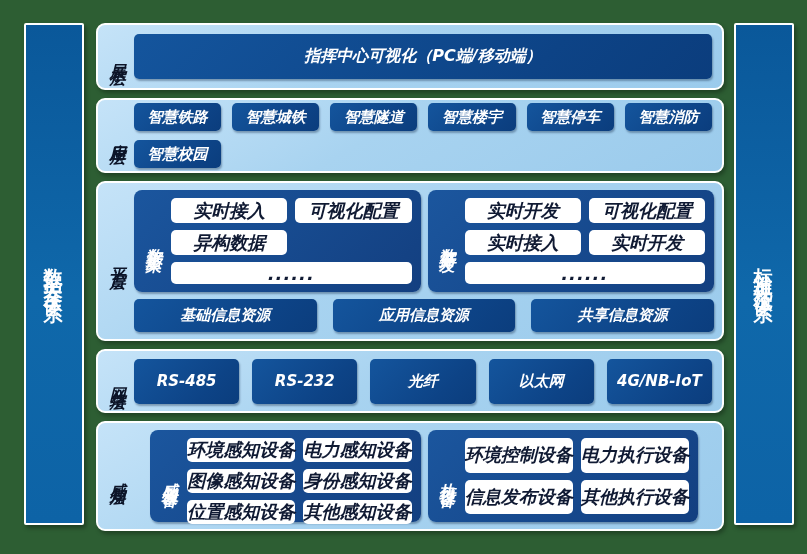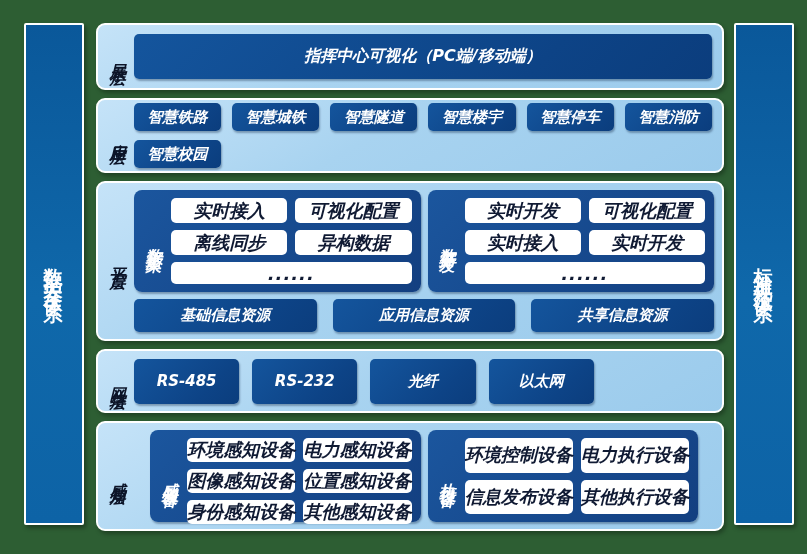--- a/index.html
+++ b/index.html
@@ -149,21 +149,20 @@
   </div>
   <div class="band-content">
     <div class="groups-row">
       <div class="group">
         <div class="group-label">
           <span class="v-text">数据汇聚</span>
         </div>
         <div class="group-grid">
           <div class="white-box">实时接入</div>
           <div class="white-box">可视化配置</div>
-          <div class="white-box">离线同步</div>
           <div class="white-box">异构数据</div>
           <div class="white-box dots-box">......</div>
         </div>
       </div>
       <div class="group">
         <div class="group-label">
           <span class="v-text">数据开发</span>
         </div>
         <div class="group-grid">
           <div class="white-box">实时开发</div>
@@ -184,39 +183,40 @@
 
 <div class="band" id="band-network">
   <div class="layer-label">
     <span class="v-text">网络层</span>
   </div>
   <div class="grid-5">
     <div class="blue-box">RS-485</div>
     <div class="blue-box">RS-232</div>
     <div class="blue-box">光纤</div>
     <div class="blue-box">以太网</div>
+    <div class="blue-box">4G/NB-IoT</div>
   </div>
 </div>
 
 <div class="band" id="band-perception">
   <div class="layer-label">
     <span class="v-text">感知层</span>
   </div>
   <div class="band-content">
     <div class="groups-row">
       <div class="group">
         <div class="group-label">
           <span class="v-text">感知设备</span>
         </div>
         <div class="group-grid">
           <div class="white-box">环境感知设备</div>
           <div class="white-box">电力感知设备</div>
           <div class="white-box">图像感知设备</div>
+          <div class="white-box">身份感知设备</div>
           <div class="white-box">位置感知设备</div>
-          <div class="white-box">身份感知设备</div>
           <div class="white-box">其他感知设备</div>
         </div>
       </div>
       <div class="group">
         <div class="group-label">
           <span class="v-text">执行设备</span>
         </div>
         <div class="group-grid">
           <div class="white-box">环境控制设备</div>
           <div class="white-box">电力执行设备</div>

